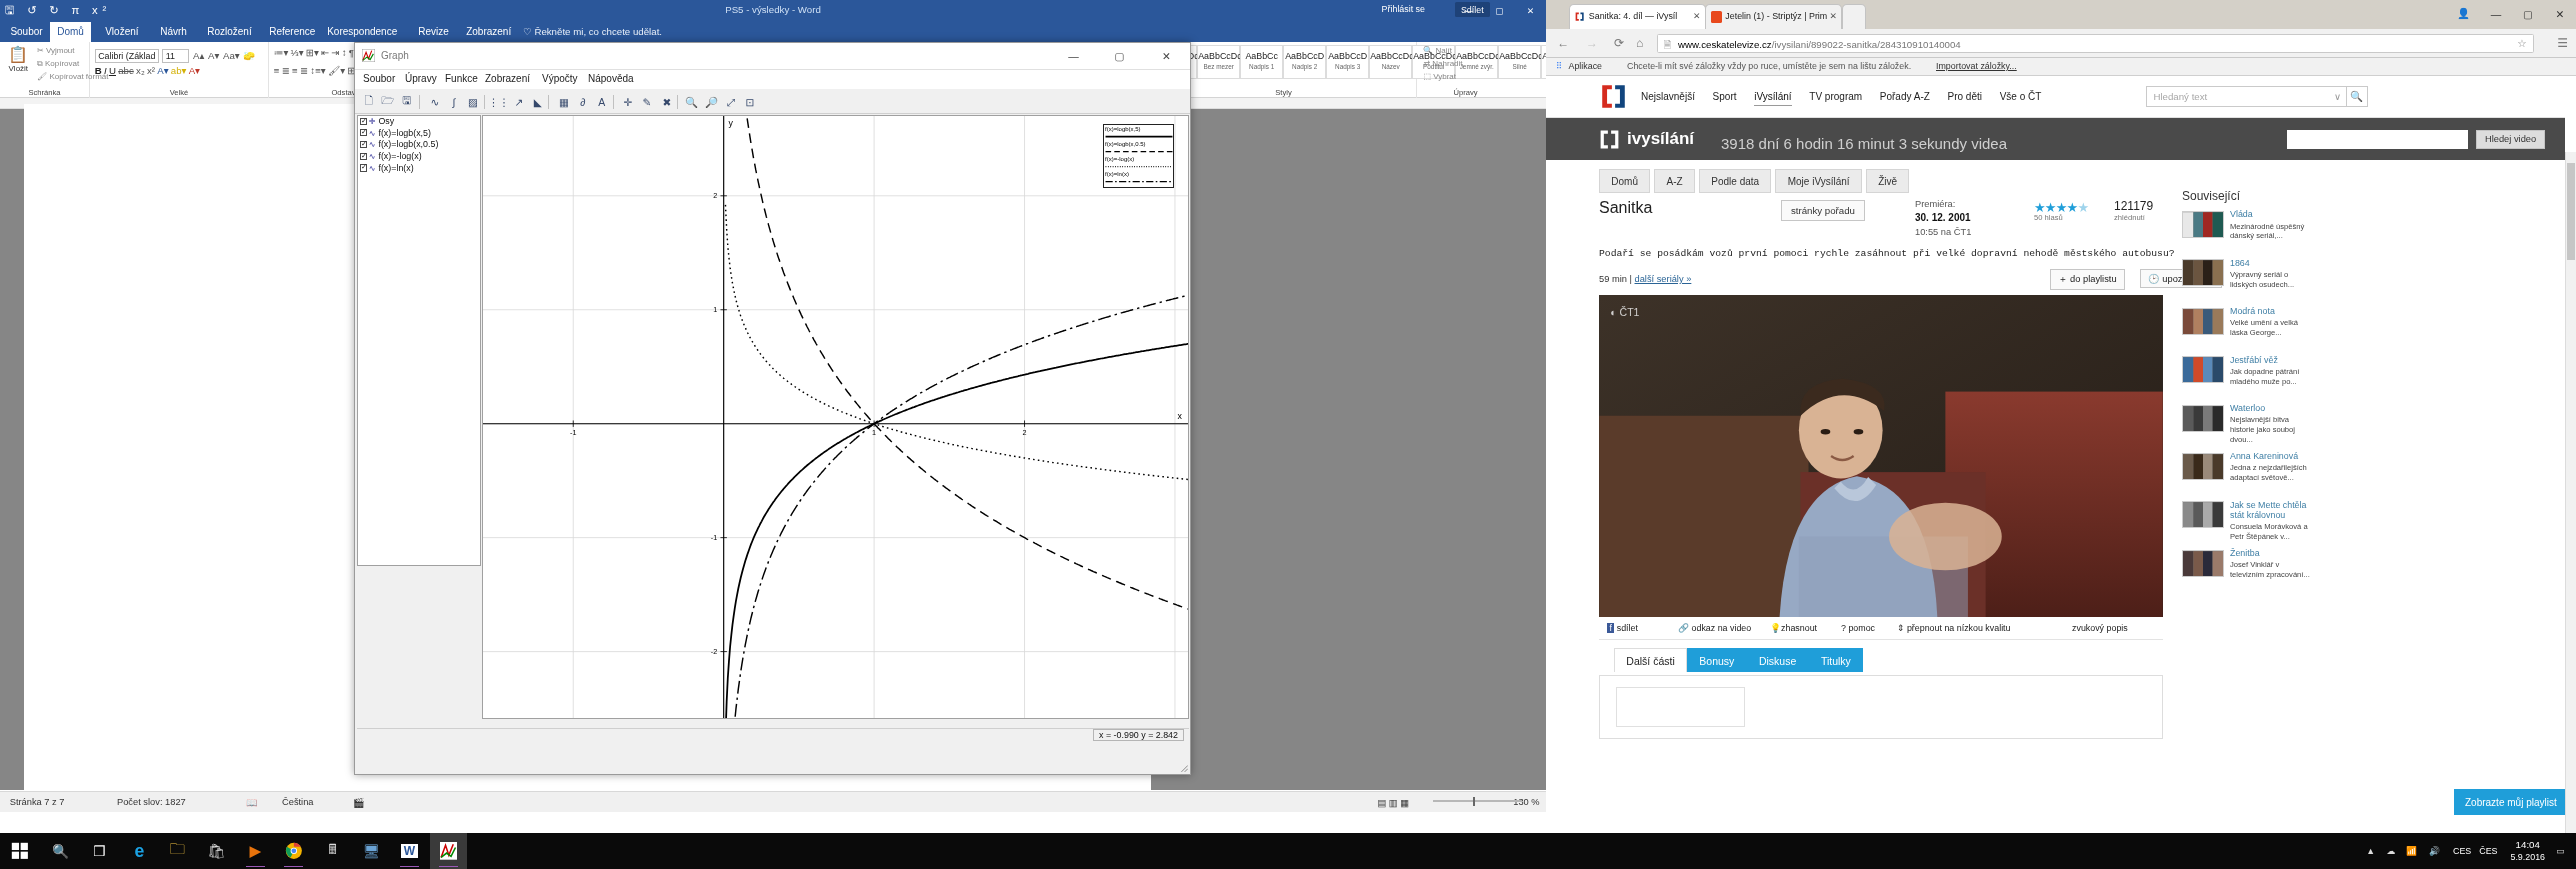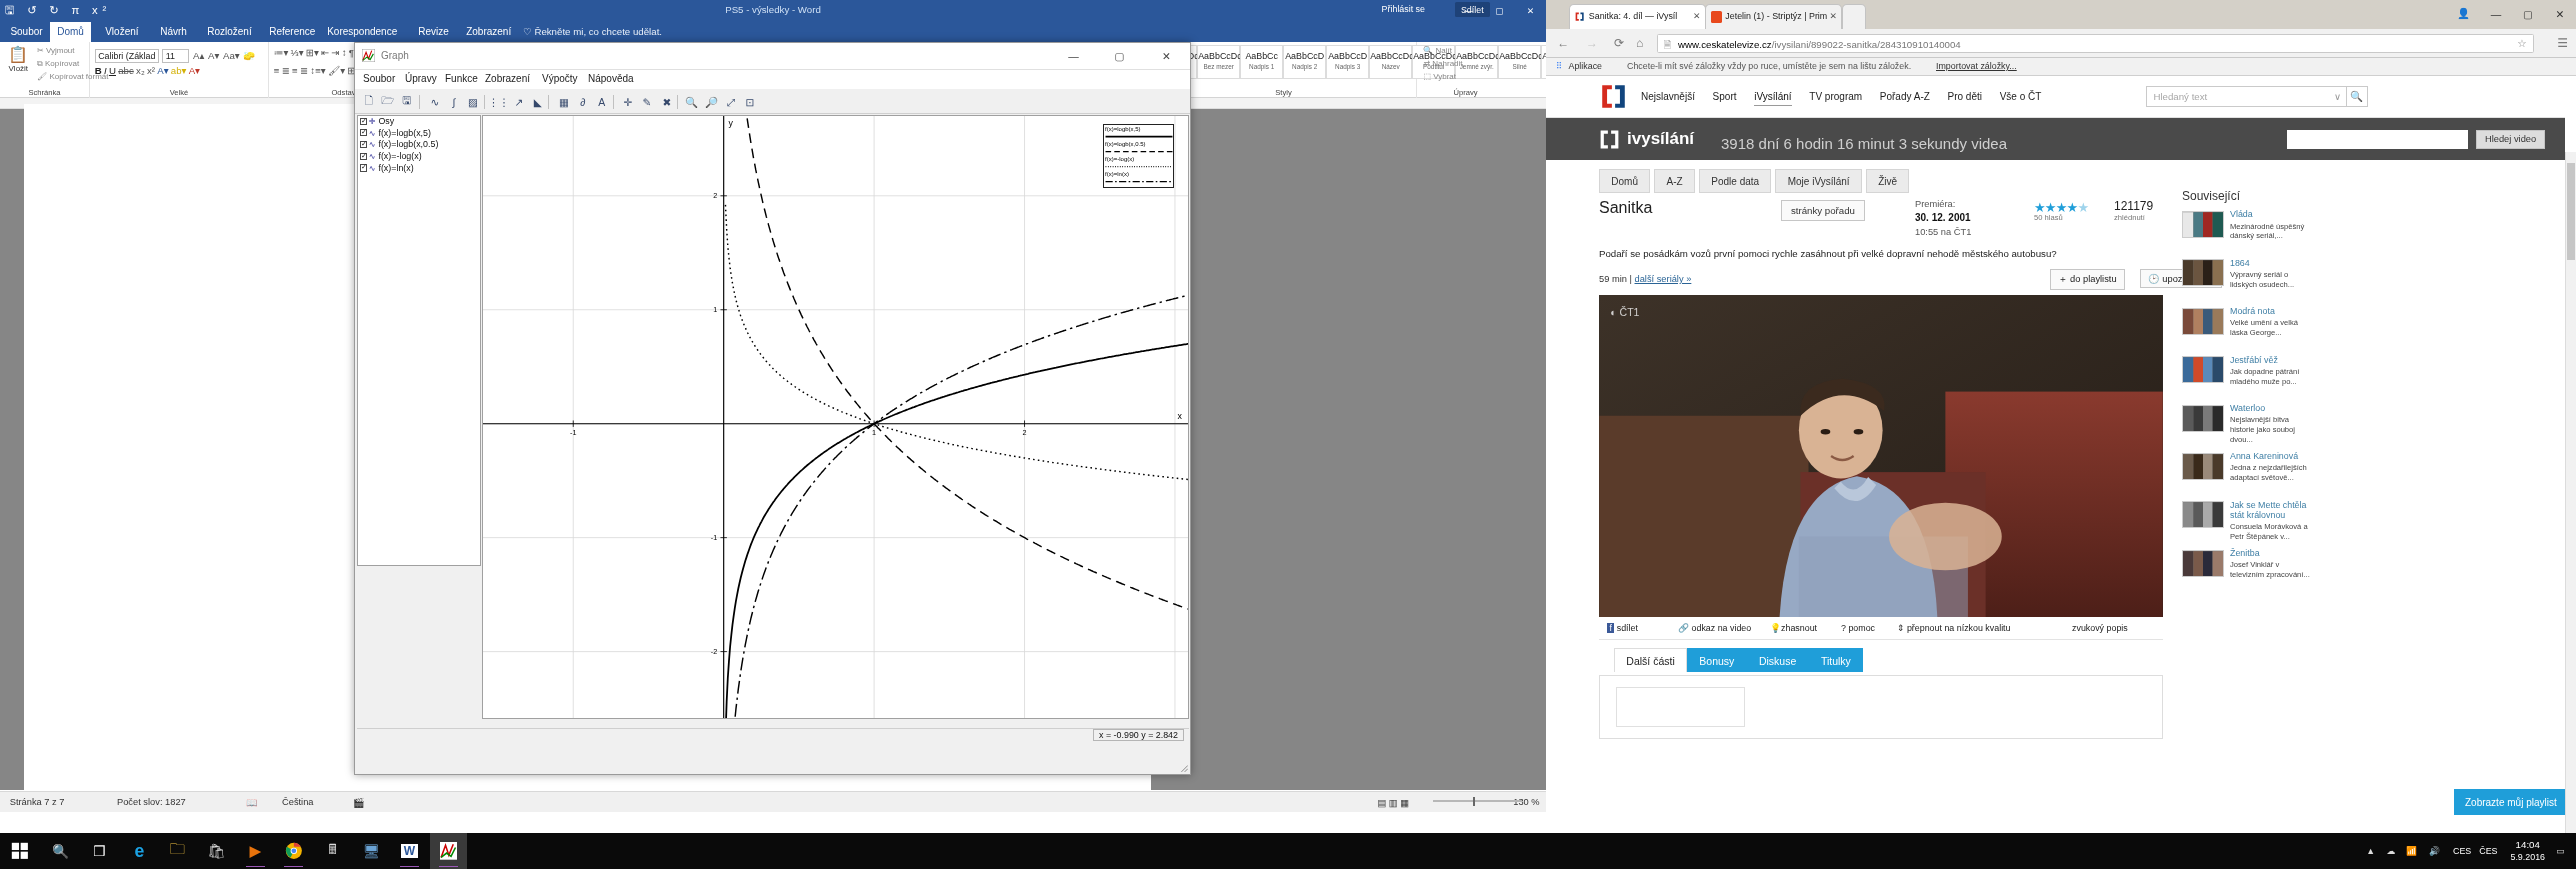--- a/index.html
+++ b/index.html
@@ -138,21 +138,21 @@
      font-size:9.7px; color:#333; padding:4px 8.9px; }
   .prem { position:absolute; left:316px; top:0px; font-size:9.3px; color:#555; line-height:1.45; }
   .prem b { color:#111; font-size:10px; }
   .stars { position:absolute; left:435px; top:1.6px; }
   .star { color:#1f9ed9; font-size:13px; letter-spacing:-0.8px; }
   .star.half { color:#9fd4ec; }
   .votes { font-size:7.6px; color:#777; display:block; margin-top:-1.6px;}
   .views { position:absolute; left:515px; top:0px; text-align:left; }
   .views b { font-size:12px; color:#222; font-weight:normal;}
   .views span { display:block; font-size:7.6px; color:#777; }
-  .show-desc { position:absolute; left:0; top:50px; font-size:9.7px; color:#222; }
+  .show-desc { position:absolute; left:0; top:50px; font-size:9.7px; color:#222;font-family:Liberation Mono, monospace; }
   .show-len { position:absolute; left:0; top:76px; font-size:9.3px; color:#333; }
   .show-len a { color:#2a6496; }
   .btn-pl { position:absolute; top:71px; border:0.8px solid #c6c6c6; background:#fafafa;
     font-size:9.3px; color:#222; padding:3.2px 7.2px; }
 
   .player { position:absolute; left:53px; top:219px; width:564px; height:322px; background:#2a2a2a;
      overflow:hidden; }
   .pl-logo { position:absolute; left:11.3px; top:11.3px; color:#e9e9e9; font-size:10.5px; opacity:.85;}
 
   .pl-ctl { position:absolute; left:53px; top:541px; width:564px; height:22.5px; background:#fff;

